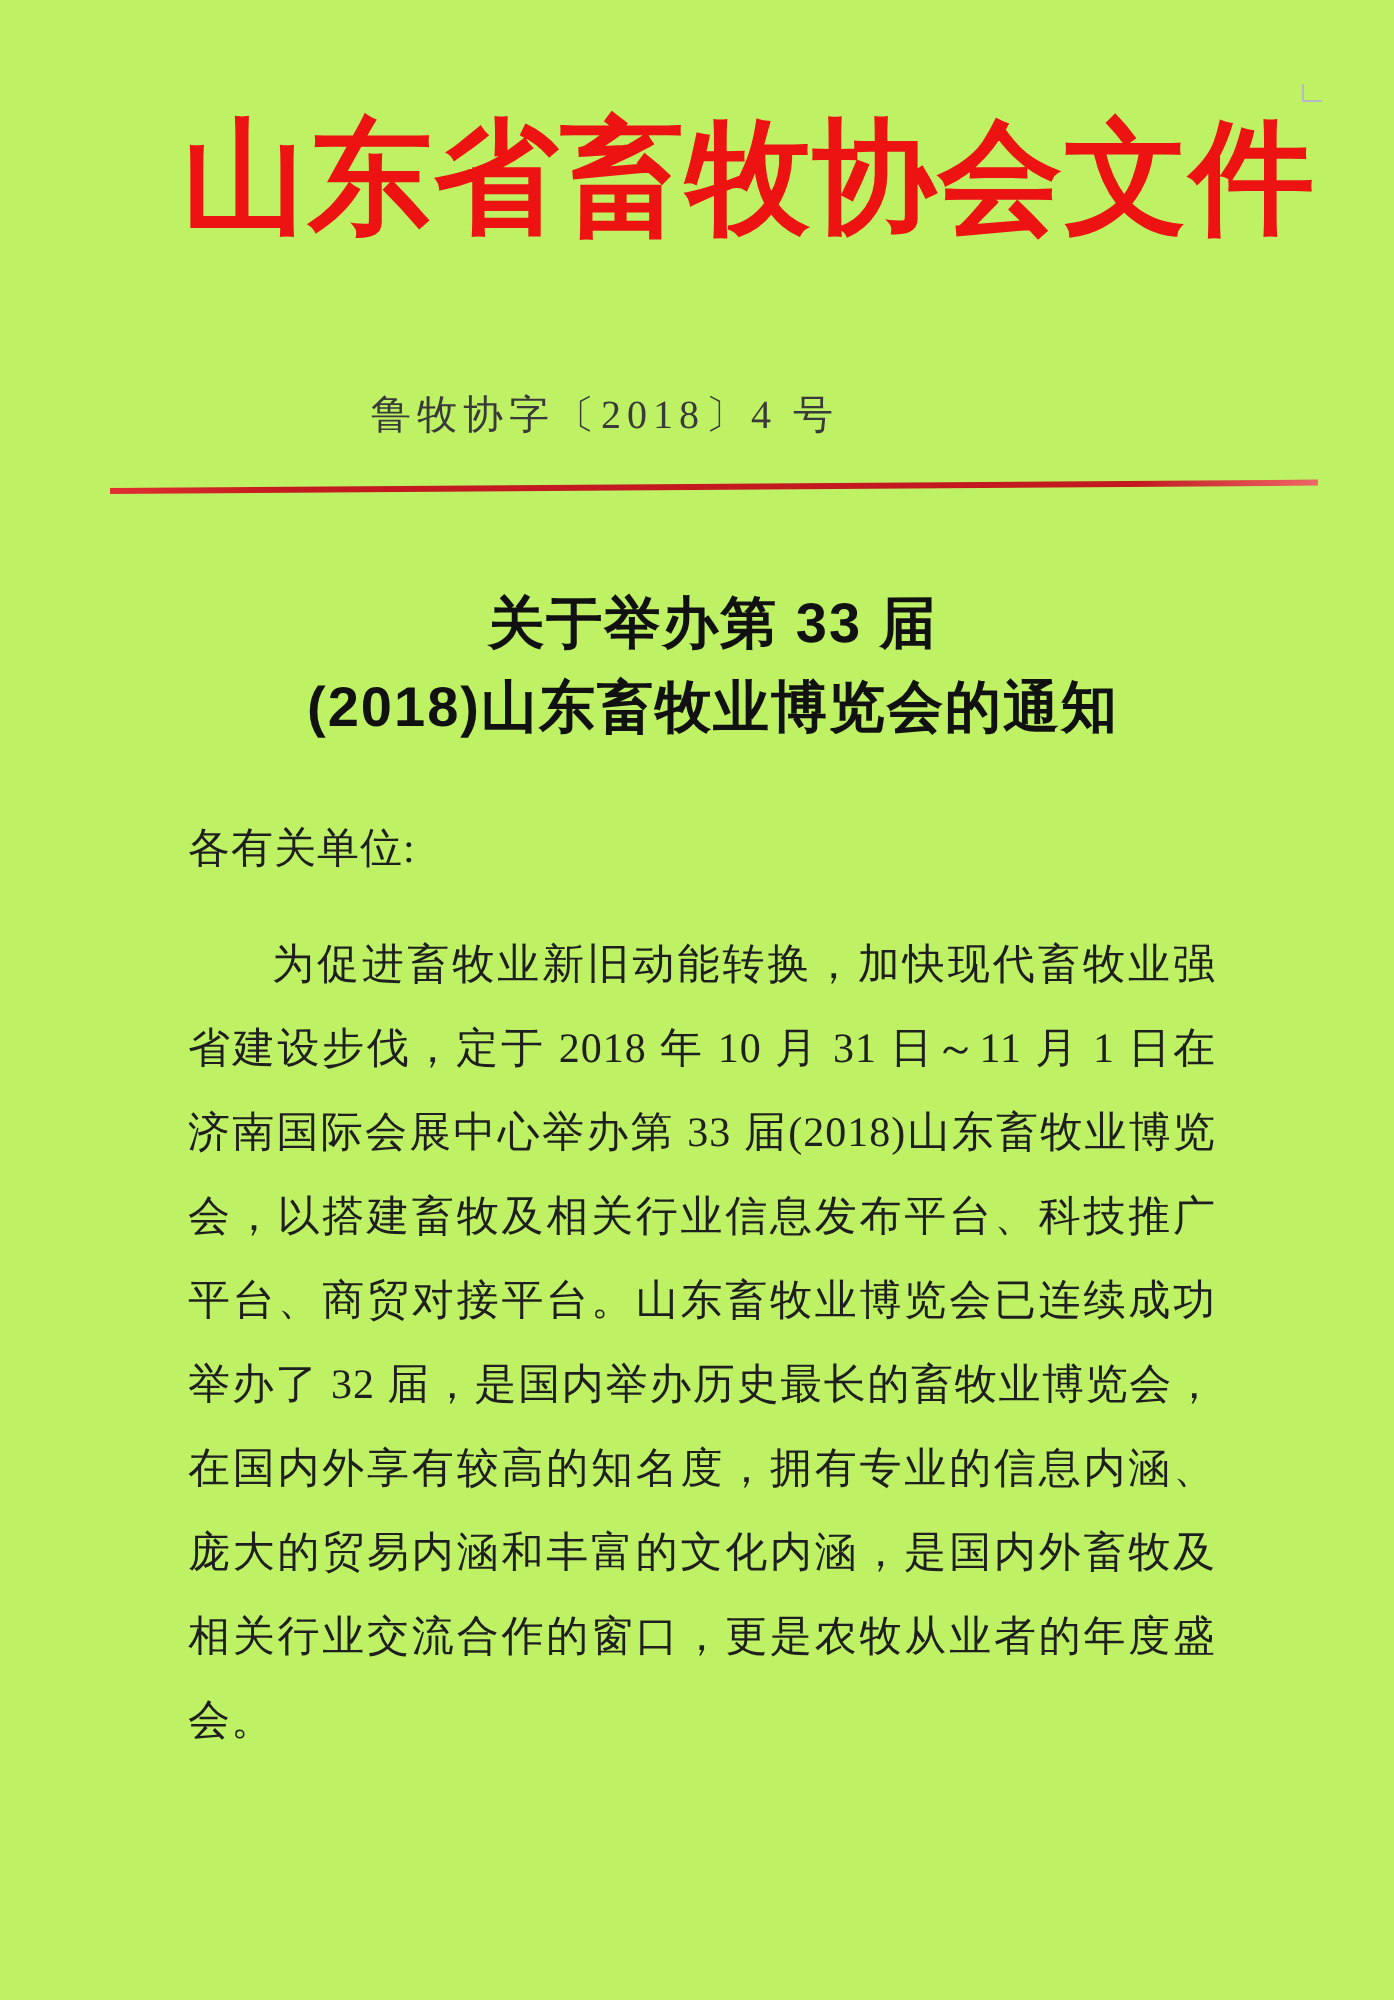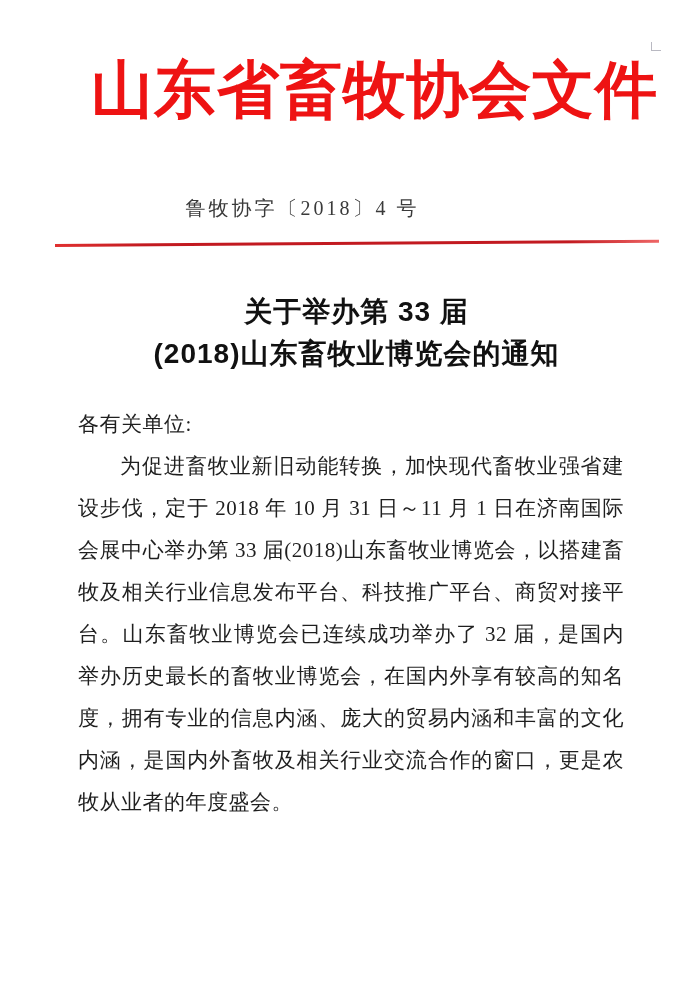--- a/index.html
+++ b/index.html
@@ -5,21 +5,21 @@
   html, body {
     margin: 0;
     padding: 0;
     background: #e8e8e8;
   }
   .page {
     position: relative;
     width: 697px;
     height: 1000px;
     margin: 0 auto;
-    background: #ffffff;
+    background: #bef264;
     overflow: hidden;
     font-family: "Liberation Serif", "DejaVu Serif", serif;
     color: #1a1a1a;
   }
   .corner-mark {
     position: absolute;
     top: 42px;
     left: 651px;
     width: 9px;
     height: 8px;
@@ -75,21 +75,21 @@
     margin-left: 78px;
     width: 546px;
     font-size: 21px;
     line-height: 42px;
     letter-spacing: 0.5px;
     color: #1f1f1f;
     text-align: justify;
     word-break: break-all;
   }
   .body-text p {
-    margin: 0;
+    margin: 16px;
   }
   .body-text p.indent {
     text-indent: 2em;
   }
 </style>
 </head>
 <body>
 
 <div class="page">
 

